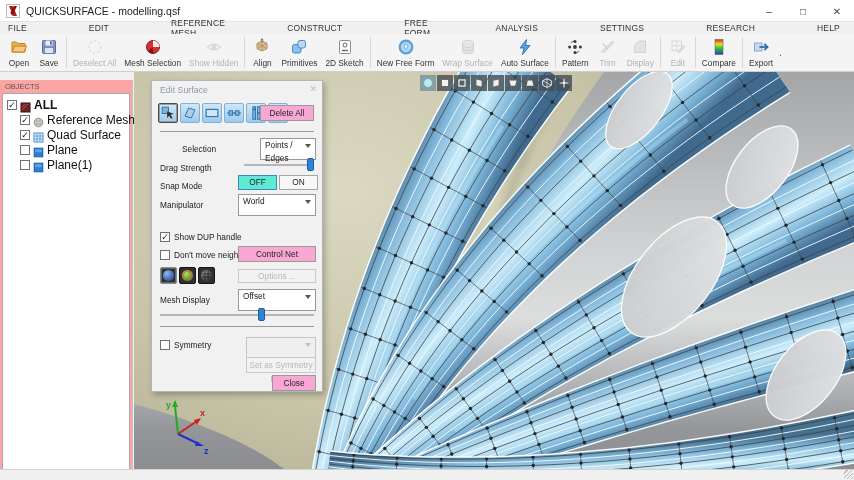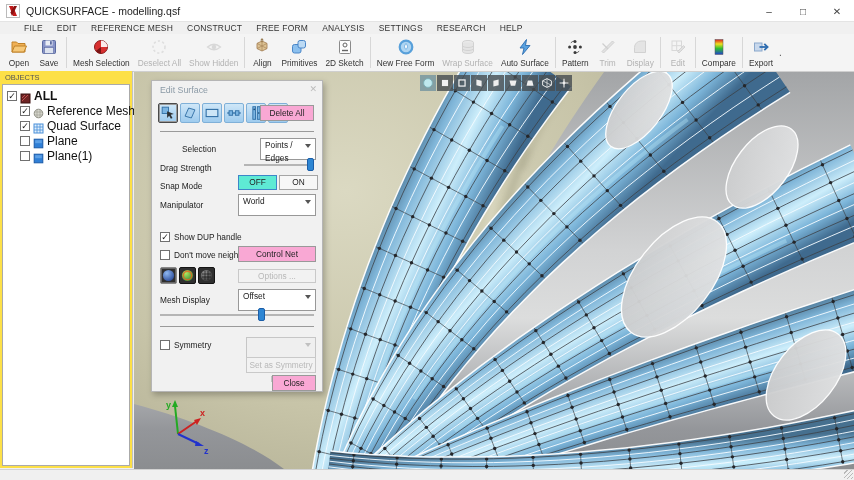--- a/index.html
+++ b/index.html
@@ -7,35 +7,35 @@
   #app { position:relative; width:854px; height:480px; background:#f0f0f0; }
 
   
   #title-bar { position:absolute; left:0; top:0; width:854px; height:22px; background:#ffffff; border-bottom:1px solid #e4e4e4; display:flex; align-items:center; }
   #app-icon { width:14px; height:14px; margin:0 6px 0 6px; }
   #title-text { font-size:10.5px; color:#222; }
   #win-controls { position:absolute; right:0; top:0; height:22px; display:flex; }
   .win-btn { width:34px; height:22px; display:flex; align-items:center; justify-content:center; font-size:10px; color:#444; }
 
   
-  #menu-bar { position:absolute; left:0; top:22px; width:854px; height:12px; background:#f0f0f0; display:flex; align-items:center; padding-left:24px; }
+  #menu-bar { position:absolute; left:0; top:22px; width:854px; height:12px; background:#f0f0f0; display:flex; align-items:center; padding-left:8px;gap:48px; }
   .menu-item { font-size:8.5px; color:#333; margin-right:14px; letter-spacing:.2px; }
 
   
   #toolbar { position:absolute; left:0; top:34px; width:854px; height:38px; background:#f4f4f4; border-bottom:1px solid #cfcfcf; display:flex; align-items:stretch; padding-left:4px; }
   .tb-btn { display:flex; flex-direction:column; align-items:center; justify-content:center; padding:0 4px; min-width:30px; }
   .tb-icon { width:18px; height:18px; }
   .tb-label { font-size:8.3px; color:#333; margin-top:2px; white-space:nowrap; }
   .tb-btn.disabled .tb-label { color:#b3b3b3; }
   .tb-btn.disabled .tb-icon { opacity:.45; filter:grayscale(1); }
   .tb-sep { width:1px; background:#d7d7d7; margin:3px 2px; }
   #tb-overflow { font-size:10px; color:#555; align-self:center; margin-left:2px; }
 
   
-  #objects-panel { position:absolute; left:0; top:71px; width:133px; height:397px; background:#fde047; border-right:1px solid #c2c2c2; }
+  #objects-panel { position:absolute; left:0; top:80px; width:133px; height:397px; background:#fca5a5; border-right:1px solid #c2c2c2; }
   #objects-header { font-size:7.5px; color:#555; padding:2px 0 2px 5px; }
   #objects-body { position:absolute; left:2px; top:13px; right:2px; bottom:2px; background:#fff; border:1px solid #aaa; padding-top:3px; }
   .tree-row { display:flex; align-items:center; height:15px; padding-left:4px; }
   .tree-row.indent { padding-left:17px; }
   .cb { width:10px; height:10px; border:1px solid #707070; background:#fff; display:inline-flex; align-items:center; justify-content:center; font-size:9px; color:#222; flex:none; }
   .tree-icon { width:11px; height:11px; margin:0 3px; flex:none; }
   .tree-label { font-size:12px; color:#111; white-space:nowrap; }
   .tree-label.bold { font-weight:bold; }
 
   
@@ -118,33 +118,33 @@
       <div class="tb-btn">
         <div class="tb-icon"><svg viewBox="0 0 18 18" width="18" height="18">
             <rect x="2.5" y="2.5" width="13" height="13" rx="1" fill="#8894c8" stroke="#5a6aa0"></rect>
             <rect x="5.5" y="2.5" width="7" height="5" fill="#e9edf5"></rect>
             <rect x="10" y="3.2" width="1.8" height="3.4" fill="#5a6aa0"></rect>
             <rect x="4.5" y="9.5" width="9" height="6" fill="#dde3ef" stroke="#5a6aa0" stroke-width=".6"></rect>
           </svg></div>
         <div class="tb-label">Save</div>
       </div>
       <div class="tb-sep"></div>
+      <div class="tb-btn disabled">
+        <div class="tb-icon"><svg viewBox="0 0 18 18" width="18" height="18">
+            <circle cx="9" cy="9" r="6" fill="none" stroke="#c4c4c4" stroke-width="1.6" stroke-dasharray="2.2 2.2"></circle>
+          </svg></div>
+        <div class="tb-label">Deselect All</div>
+      </div>
       <div class="tb-btn">
         <div class="tb-icon"><svg viewBox="0 0 18 18" width="18" height="18">
             <circle cx="9" cy="9" r="6.5" fill="#d83030" stroke="#8a1a1a"></circle>
             <path d="M9 2.5 A6.5 6.5 0 0 1 15.5 9 L9 9 Z" fill="#ffffff" opacity=".9"></path>
             <path d="M9 9 L3.8 12.9 A6.5 6.5 0 0 0 9 15.5 Z" fill="#7a1515"></path>
           </svg></div>
         <div class="tb-label">Mesh Selection</div>
-      </div>
-      <div class="tb-btn disabled">
-        <div class="tb-icon"><svg viewBox="0 0 18 18" width="18" height="18">
-            <circle cx="9" cy="9" r="6" fill="none" stroke="#c4c4c4" stroke-width="1.6" stroke-dasharray="2.2 2.2"></circle>
-          </svg></div>
-        <div class="tb-label">Deselect All</div>
       </div>
       <div class="tb-btn disabled">
         <div class="tb-icon"><svg viewBox="0 0 18 18" width="18" height="18">
             <path d="M2.5 9 Q9 3.5 15.5 9 Q9 14.5 2.5 9 Z" fill="none" stroke="#b8b8b8" stroke-width="1.3"></path>
             <circle cx="9" cy="9" r="2.3" fill="#b8b8b8"></circle>
           </svg></div>
         <div class="tb-label">Show Hidden</div>
       </div>
       <div class="tb-sep"></div>
       <div class="tb-btn">

